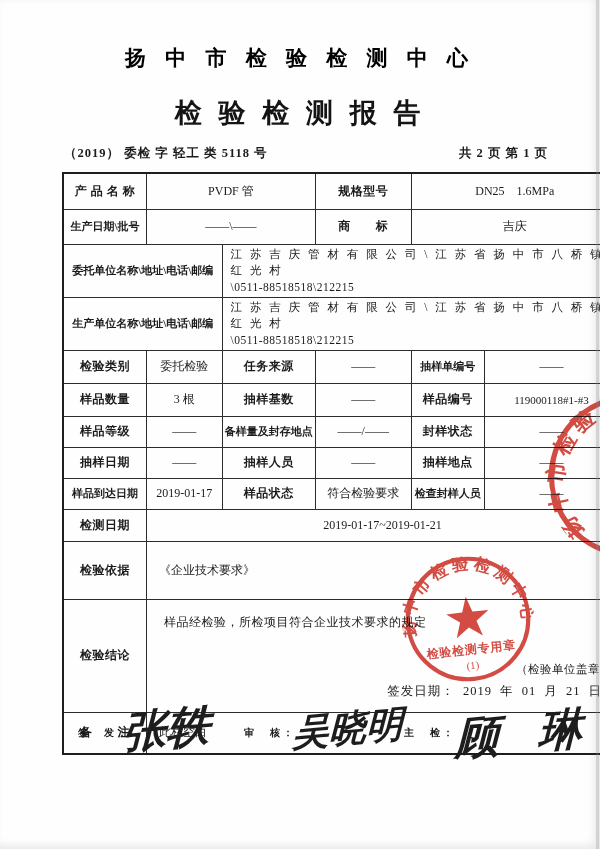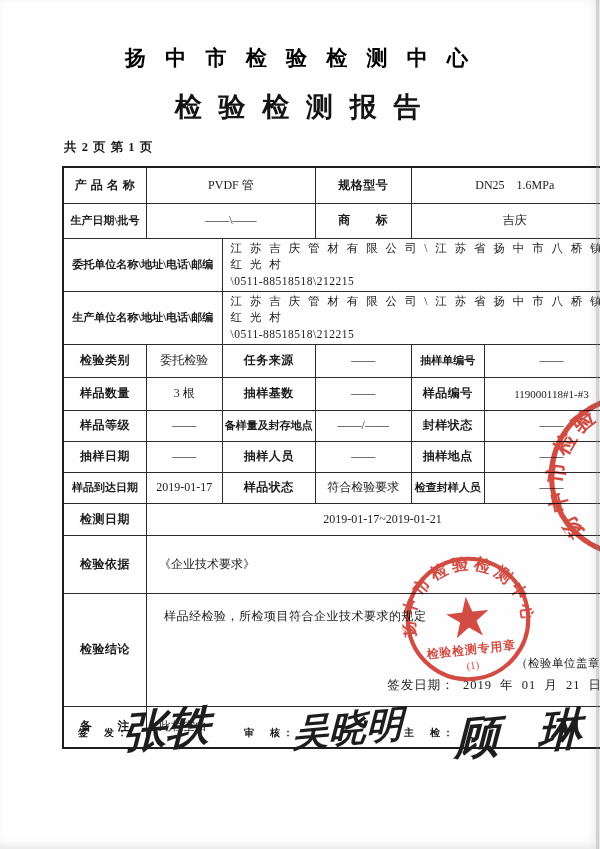--- a/index.html
+++ b/index.html
@@ -6,21 +6,21 @@
   .page{
     position:relative;width:600px;height:849px;margin:0 auto;
     background:#fefefe;overflow:hidden;color:#1b1b1b;
     font-family:"Liberation Serif","DejaVu Serif",serif;
     box-shadow:inset -5px -3px 8px rgba(120,120,120,.18);
   }
   .page::after{content:'';position:absolute;right:1px;top:0;bottom:0;width:3px;background:rgba(140,140,140,.28);}
   
   .hdr{padding-top:44px;text-align:center;}
   .org-title{font-size:21px;font-weight:bold;letter-spacing:7px;color:#000000;}
-  .report-title{font-size:27px;font-weight:bold;letter-spacing:5px;margin-top:17px;color:#141414;}
+  .report-title{font-size:27px;font-weight:bold;letter-spacing:5px;margin-top:23px;color:#141414;}
   .ref-row{display:flex;justify-content:space-between;margin:14px 52px 0 64px;font-size:12.5px;font-weight:600;letter-spacing:1px;}
   
   table.form{border-collapse:collapse;table-layout:fixed;width:558px;margin:10px 0 0 62px;border:2.5px solid #1e1e1e;}
   td{border:1px solid #2c2c2c;font-size:12px;text-align:center;vertical-align:middle;padding:2px 3px;overflow:hidden;}
   td.lbl{font-weight:600;letter-spacing:.5px;}
   td.small{font-size:11px;letter-spacing:0;padding:2px 2px;}
   td.left{text-align:left;padding-left:12px;}
   .unit-val{text-align:left;padding:1px 4px 1px 8px;line-height:1.45;}
   .unit-line1{letter-spacing:2.5px;font-size:11.5px;}
   .unit-line2{letter-spacing:.5px;font-size:11.5px;}
@@ -40,20 +40,21 @@
 </style>
 </head>
 <body>
 
 <div class="page">
 
   <div class="hdr">
     <div class="org-title">扬 中 市 检 验 检 测 中 心</div>
     <div class="report-title">检 验 检 测 报 告</div>
     <div class="ref-row">
+      <span>（2019）  委检 字 轻工 类 5118 号</span>
       <span>共 2 页 第 1 页</span>
     </div>
   </div>
 
   <table class="form">
     <colgroup>
       <col style="width:15%">
         <col style="width:13.6%">
         <col style="width:16.8%">
       <col style="width:17.2%">

